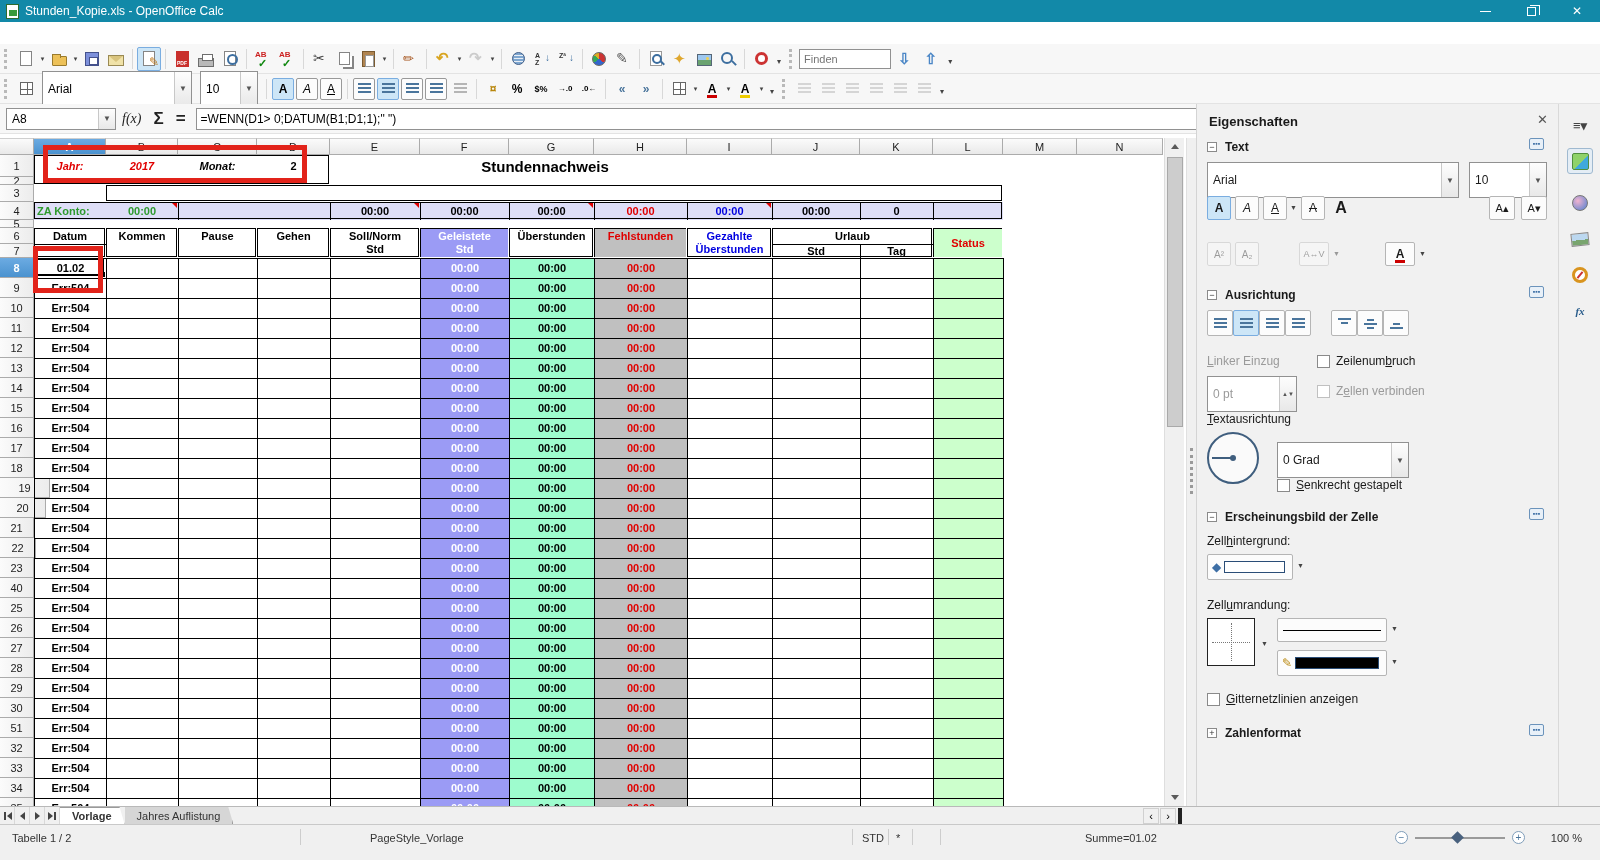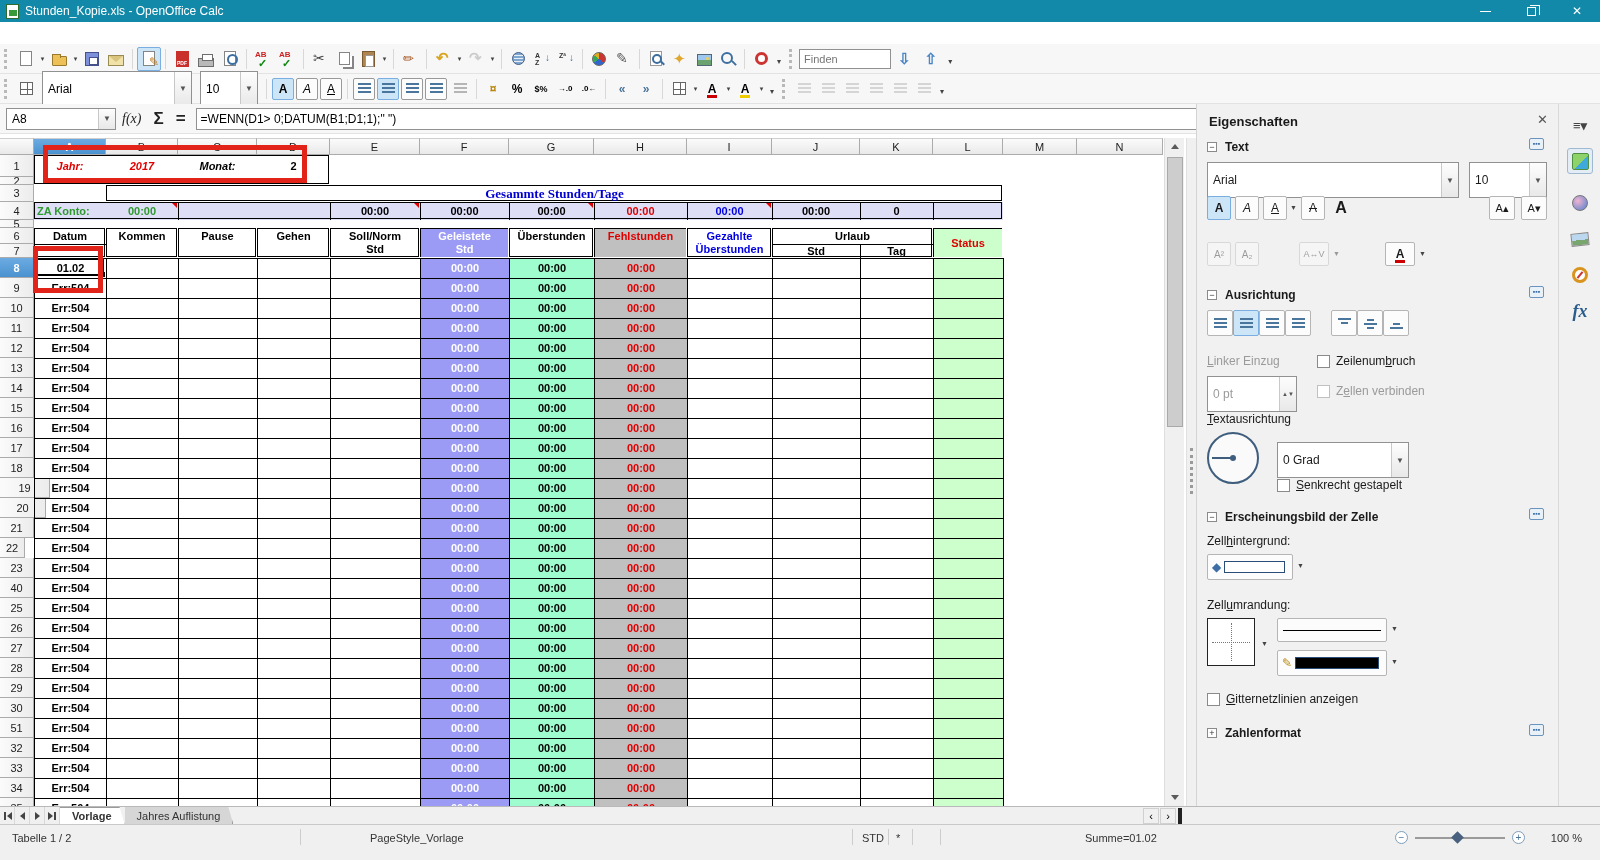--- a/index.html
+++ b/index.html
@@ -155,21 +155,21 @@
   
   .rail{position:absolute;left:1558px;top:104px;width:42px;height:720px;background:#f1f1f1;border-left:1px solid #d9d9d9}
   .rbtn{position:absolute;left:8px;width:26px;height:26px;display:flex;align-items:center;justify-content:center;border-radius:3px}
   .rbtn.active{border:1px solid #9fb9d0;background:#e4edf5}
   .r-menu{font-size:13px;color:#444;font-weight:bold}
   .r-cube{width:17px;height:17px;border-radius:2px;border:1px solid #4f8f3f;background:linear-gradient(135deg,#8ed26a 55%,#3fa9dc 55%)}
   .r-style{width:16px;height:16px;border-radius:50%;background:radial-gradient(circle at 35% 35%,#f2b4d0,#4f7fd0);border:1px solid #777}
   .r-gal{width:18px;height:13px;background:linear-gradient(#bcd8f0 55%,#79a56f 55%);border:1px solid #888;transform:rotate(-6deg)}
   .r-nav{width:16px;height:16px;border-radius:50%;border:3px solid #d9941e;background:#fff;position:relative}
   .r-nav::after{content:"";position:absolute;left:4px;top:1px;width:2px;height:8px;background:#c33;transform:rotate(40deg)}
-  .r-fx{font-size:18px;color:#2a5d8c;font-style:italic;font-family:"Liberation Serif",serif;font-weight:bold}
+  .r-fx{font-size:11px;color:#2a5d8c;font-style:italic;font-family:"Liberation Serif",serif;font-weight:bold}
   
   .tabbar{position:absolute;left:0;top:806px;width:1600px;height:18px;background:#f0f0f0;border-top:1px solid #b9b9b9;display:flex;align-items:stretch;font-size:11px}
   .tnav{width:15px;display:flex;align-items:center;justify-content:center;border-right:1px solid #d8d8d8}
   .tnav .bar{width:2px;height:8px;background:#444;margin:0 1px}
   .tab{padding:0 12px;display:flex;align-items:center;border-right:1px solid #9a9a9a;background:#d6d6d6;color:#333;clip-path:polygon(0 0,calc(100% - 5px) 0,100% 100%,0 100%)}
   .tab.active{background:#fff;font-weight:bold;border-top:1px solid #9a9a9a}
   .hscrollbtns{margin-left:auto;display:flex;align-items:center}
   .hbtn{width:16px;height:16px;display:flex;align-items:center;justify-content:center;background:#f0f0f0;border:1px solid #d0d0d0;margin-left:1px}
   .splith{width:4px;height:16px;background:#222;margin-left:2px}
   .statusbar{position:absolute;left:0;top:824px;width:1600px;height:36px;background:#f0f0f0;border-top:1px solid #c9c9c9;font-size:11px;color:#333}
@@ -444,41 +444,41 @@
       <div class="rh" style="left: 0px; top: 200px; width: 34px; height: 20px;">12</div>
       <div class="rh" style="left: 0px; top: 220px; width: 34px; height: 20px;">13</div>
       <div class="rh" style="left: 0px; top: 240px; width: 34px; height: 20px;">14</div>
       <div class="rh" style="left: 0px; top: 260px; width: 34px; height: 20px;">15</div>
       <div class="rh" style="left: 0px; top: 280px; width: 34px; height: 20px;">16</div>
       <div class="rh" style="left: 0px; top: 300px; width: 34px; height: 20px;">17</div>
       <div class="rh" style="left: 0px; top: 320px; width: 34px; height: 20px;">18</div>
       <div class="rh" style="left: 0px; top: 340px; width: 50px; height: 20px;">19</div>
       <div class="rh" style="left: 0px; top: 360px; width: 46px; height: 20px;">20</div>
       <div class="rh" style="left: 0px; top: 380px; width: 34px; height: 20px;">21</div>
-      <div class="rh" style="left: 0px; top: 400px; width: 25px; height: 20px;">22</div>
+      <div class="rh" style="left: 0px; top: 400px; width: 36px; height: 20px;">22</div>
       <div class="rh" style="left: 0px; top: 420px; width: 34px; height: 20px;">23</div>
       <div class="rh" style="left: 0px; top: 440px; width: 34px; height: 20px;">40</div>
       <div class="rh" style="left: 0px; top: 460px; width: 34px; height: 20px;">25</div>
       <div class="rh" style="left: 0px; top: 480px; width: 34px; height: 20px;">26</div>
       <div class="rh" style="left: 0px; top: 500px; width: 34px; height: 20px;">27</div>
       <div class="rh" style="left: 0px; top: 520px; width: 34px; height: 20px;">28</div>
       <div class="rh" style="left: 0px; top: 540px; width: 34px; height: 20px;">29</div>
       <div class="rh" style="left: 0px; top: 560px; width: 34px; height: 20px;">30</div>
       <div class="rh" style="left: 0px; top: 580px; width: 34px; height: 20px;">51</div>
       <div class="rh" style="left: 0px; top: 600px; width: 34px; height: 20px;">32</div>
       <div class="rh" style="left: 0px; top: 620px; width: 34px; height: 20px;">33</div>
       <div class="rh" style="left: 0px; top: 640px; width: 34px; height: 20px;">34</div>
       <div class="rh" style="left: 0px; top: 660px; width: 34px; height: 20px;">35</div>
       <div class="cell b i red" style="left: 34px; top: 17px; width: 72px; height: 22px;">Jahr:</div>
       <div class="cell b i red" style="left: 106px; top: 17px; width: 72px; height: 22px;">2017</div>
       <div class="cell b i" style="left: 178px; top: 17px; width: 79px; height: 22px;">Monat:</div>
       <div class="cell b" style="left: 257px; top: 17px; width: 73px; height: 22px;">2</div>
       <div class="rect" style="left: 34px; top: 17px; width: 295px; height: 29px;"></div>
+      <div class="cell b" style="left: 330px; top: 17px; width: 430px; height: 22px; font-size: 15px;">Stundennachweis</div>
       <div class="rect" style="left: 106px; top: 47px; width: 896px; height: 16px;"></div>
-      <div class="cell b blue" style="left: 106px; top: 47px; width: 897px; height: 17px; font-family: &quot;Liberation Serif&quot;, serif; font-size: 13px; color: rgb(0, 0, 208);">Gesammte Stunden/Tage</div>
       <div class="cell bgBand" style="left: 34px; top: 64px; width: 969px; height: 18px;"></div>
       <div class="rect" style="left: 34px; top: 64px; width: 968px; height: 17px;"></div>
       <div class="vline" style="left: 178px; top: 64px; height: 18px;"></div>
       <div class="vline" style="left: 330px; top: 64px; height: 18px;"></div>
       <div class="vline" style="left: 420px; top: 64px; height: 18px;"></div>
       <div class="vline" style="left: 509px; top: 64px; height: 18px;"></div>
       <div class="vline" style="left: 594px; top: 64px; height: 18px;"></div>
       <div class="vline" style="left: 687px; top: 64px; height: 18px;"></div>
       <div class="vline" style="left: 772px; top: 64px; height: 18px;"></div>
       <div class="vline" style="left: 860px; top: 64px; height: 18px;"></div>

